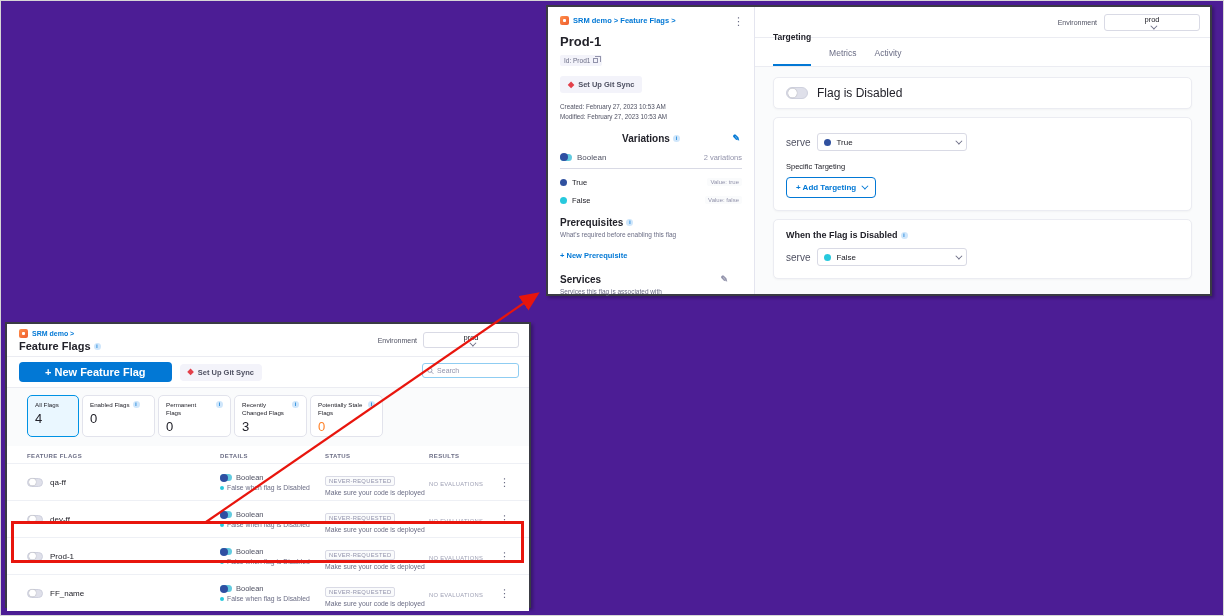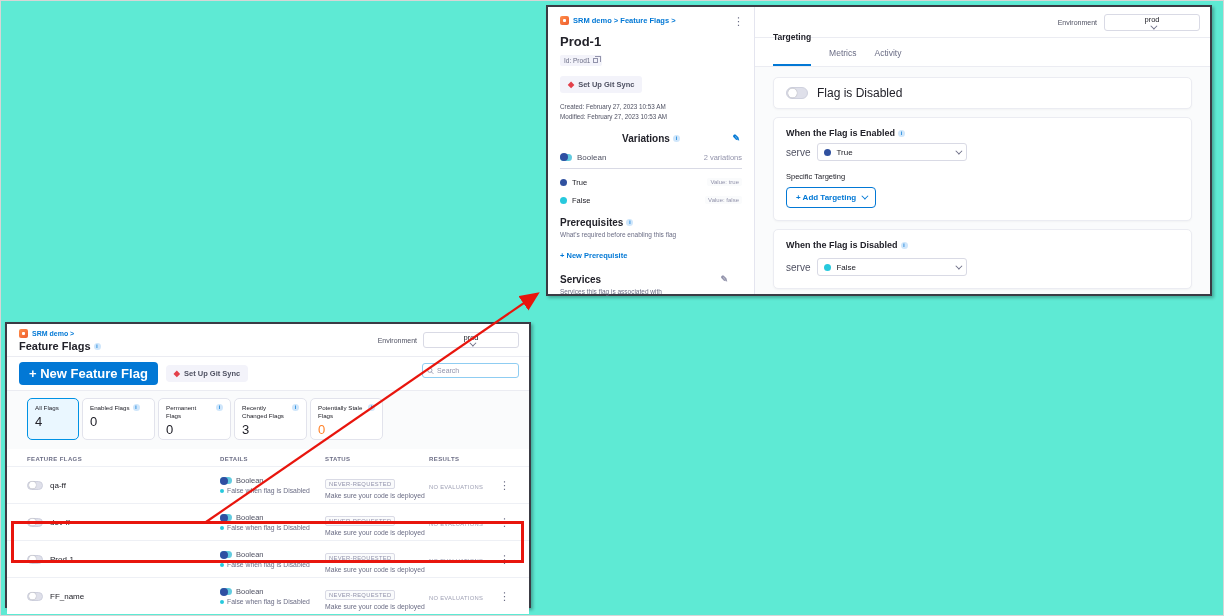--- a/index.html
+++ b/index.html
@@ -1,17 +1,17 @@
 <!DOCTYPE html>
 <html><head>
 <meta charset="utf-8">
 <style>
   * { margin:0; padding:0; box-sizing:border-box; }
   html,body { background:#fff; font-family:"Liberation Sans", sans-serif; }
-  .canvas { position:relative; width:1224px; height:616px; background:#5eead4; border:1px solid #d6d6d6; overflow:hidden; }
+  .canvas { position:relative; width:1224px; height:616px; background:#4c1d95; border:1px solid #d6d6d6; overflow:hidden; }
 
   
   .panel { position:absolute; background:#fff; border:2px solid #3a3b44; box-shadow:2px 2px 3px rgba(0,0,0,.28); }
   .blue { color:#0278d5; }
   .info-icon { display:inline-block; width:7px; height:7px; border-radius:50%; background:#cfe6fb; color:#0278d5; font-size:5px; line-height:7px; text-align:center; font-weight:700; vertical-align:middle; margin-left:3px; flex:none; }
   .info-icon::after { content:"i"; }
   .module-icon { display:inline-block; width:9px; height:9px; border-radius:2px; background:linear-gradient(135deg,#ff8f4a,#ee5c2e); flex:none; position:relative; }
   .module-icon::after { content:""; position:absolute; left:3px; top:3px; width:3px; height:3px; background:#fff; border-radius:1px; }
   .kebab-icon { color:#6b6d85; font-size:11px; line-height:1; cursor:pointer; }
   .diamond-icon { color:#e3404a; font-size:8px; line-height:1; flex:none; }
@@ -74,21 +74,21 @@
   .add-targeting-btn { display:inline-flex; align-items:center; gap:5px; margin-top:6px; border:1px solid #0278d5; border-radius:4px; color:#0278d5; font-size:8px; font-weight:700; padding:5px 9px; background:#fff; cursor:pointer; }
   .add-targeting-btn .chev { border-color:#0278d5; }
 
   
   .list-panel { left:4px; top:321px; width:526px; height:286px; }
   .lp-header { position:relative; padding:5px 12px 4px; }
   .lp-breadcrumb { display:flex; align-items:center; gap:4px; font-size:7px; font-weight:700; }
   .lp-title { display:flex; align-items:center; font-size:11px; font-weight:700; color:#22222a; margin-top:2px; }
   .lp-env { position:absolute; right:10px; top:8px; display:flex; align-items:center; gap:6px; }
   .lp-toolbar { position:relative; display:flex; align-items:center; gap:8px; padding:5px 12px; border-top:1px solid #ebecf2; border-bottom:1px solid #ebecf2; }
-  .btn-primary { background:#0278d5; color:#fff; font-size:13px; font-weight:700; border:none; border-radius:4px; padding:4px 10px; cursor:pointer; }
+  .btn-primary { background:#0278d5; color:#fff; font-size:11px; font-weight:700; border:none; border-radius:4px; padding:4px 26px; cursor:pointer; }
   .btn-chip { display:inline-flex; align-items:center; gap:4px; background:#f3f3fa; color:#4f5162; font-size:7.5px; font-weight:700; border:none; border-radius:4px; padding:4px 8px; cursor:pointer; }
   .search-box { position:absolute; right:10px; top:6px; display:flex; align-items:center; gap:3px; width:97px; height:15px; border:1px solid #8fcdf2; border-radius:3px; padding:0 4px; background:#fff; }
   .search-box input { border:none; outline:none; width:100%; font-size:7px; color:#22222a; font-family:inherit; }
   .search-box input::placeholder { color:#9293ab; }
   .lp-stats { display:flex; gap:3px; background:#fafbfc; padding:7px 12px 9px 20px; }
   .stat-card { width:73px; height:42px; background:#fff; border:1px solid #e2e3ec; border-radius:5px; padding:5px 7px; cursor:pointer; }
   .stat-card.selected { width:52px; background:#eaf7ff; border-color:#0092e4; }
   .stat-label { font-size:6.2px; color:#22222a; display:flex; align-items:flex-start; line-height:1.25; }
   .stat-value { font-size:13px; color:#22222a; margin-top:2px; }
   .lp-thead, .lp-row { display:grid; grid-template-columns:193px 105px 104px 1fr 18px; align-items:center; padding:0 12px 0 20px; }
@@ -190,24 +190,20 @@
         <span class="dp-tab active">Targeting</span>
         <span class="dp-tab">Metrics</span>
         <span class="dp-tab">Activity</span>
       </div>
       <div class="dp-content">
         <div class="card card-flagtoggle">
           <span class="toggle-off tgl-lg"></span>
           <span class="lbl">Flag is Disabled</span>
         </div>
         <div class="card card-rules">
-          <div class="rule-h">
-            <span>When the Flag is Enabled</span>
-              <span class="info-icon"></span>
-          </div>
           <div class="serve-row">
             <span class="serve-lbl">serve</span>
             <span class="select-box serve-select">
               <span class="serve-val">
                   <span class="dot dot-true"></span>
                   <span>True</span>
                 </span>
               <span class="chev"></span>
             </span>
           </div>

